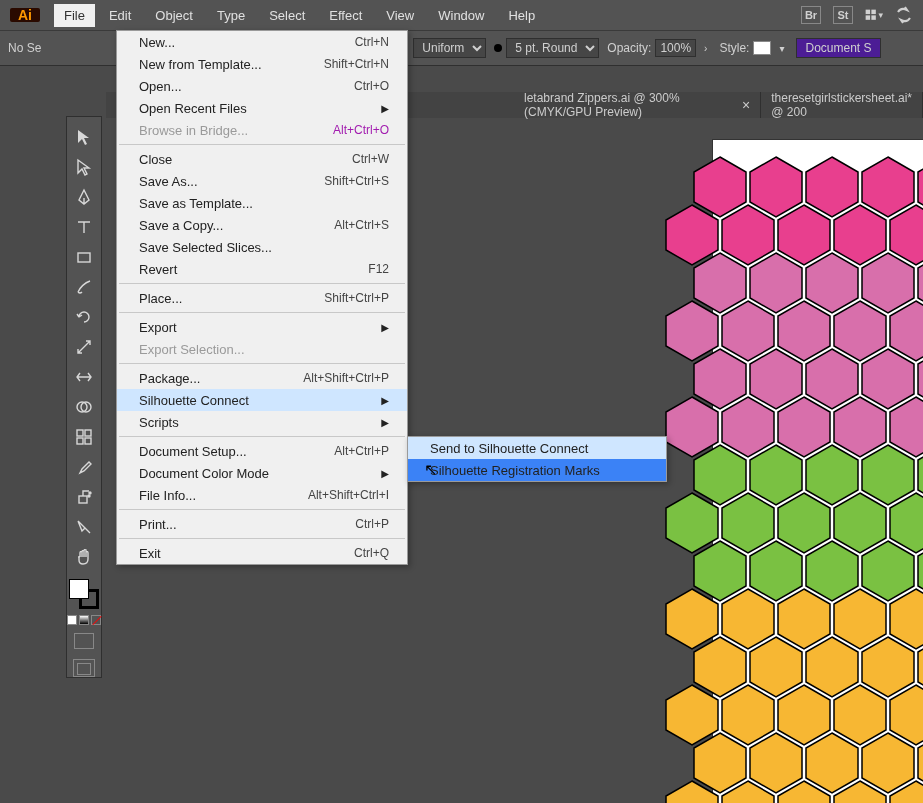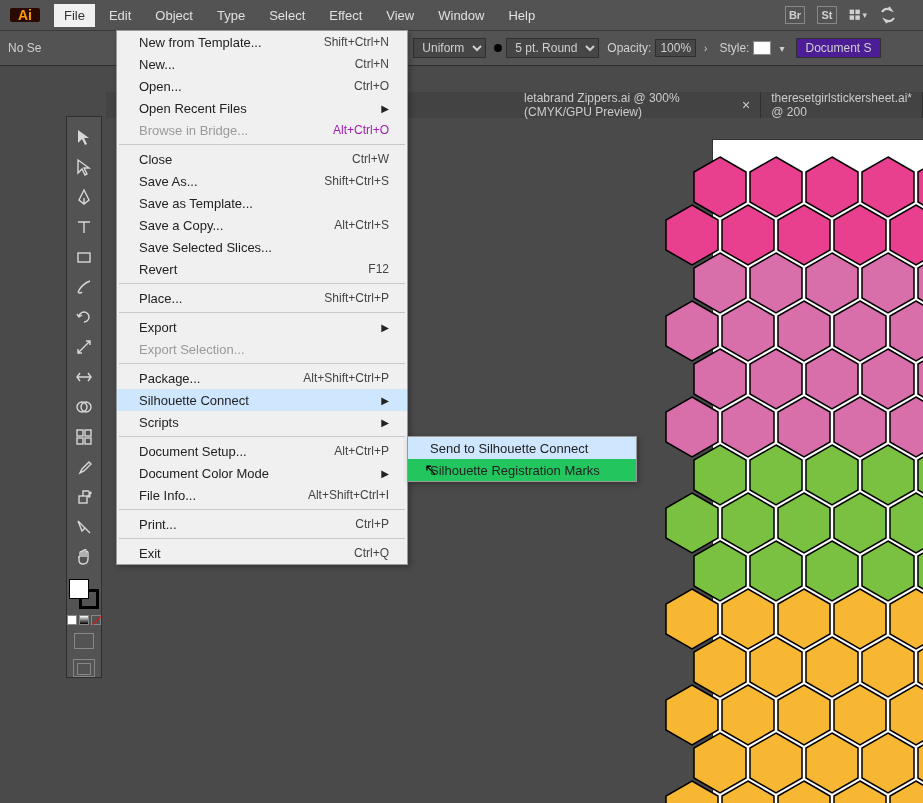--- a/index.html
+++ b/index.html
@@ -3,21 +3,21 @@
 <meta charset="utf-8">
 <style>
   * { box-sizing: border-box; margin: 0; padding: 0; font-family: "Segoe UI", Tahoma, sans-serif; }
   body { background: #4a4a4a; width: 923px; height: 803px; overflow: hidden; position: relative; }
 
   
   .menubar { height: 30px; background: #535353; display: flex; align-items: center; padding-left: 10px; gap: 4px; }
   .ai-logo { width: 30px; height: 14px; background: #2a0a00; color: #ff9a00; font-weight: bold; font-size: 14px; display: flex; align-items: center; justify-content: center; border-radius: 2px; margin-right: 10px; }
   .menubar-item { color: #e0e0e0; font-size: 13px; padding: 4px 10px; cursor: pointer; }
   .menubar-item.active { background: #f0f0f0; color: #333; }
-  .menubar-right { margin-left: auto; display:flex; align-items:center; gap:12px; padding-right:26px;}
+  .menubar-right { margin-left: auto; display:flex; align-items:center; gap:12px; padding-right:10px;}
   .menubar-icon { width:18px; height:18px; color:#d0d0d0; display:flex; align-items:center; justify-content:center; font-size:14px;}
   .menubar-icon.box { border:1px solid #888; width:20px; height:18px; font-size:11px; font-weight:bold;}
 
   
   .optionsbar { height: 36px; background: #535353; border-top:1px solid #3a3a3a; border-bottom:1px solid #2f2f2f; display:flex; align-items:center; padap:6px; padding-left:8px; gap:8px; color:#d0d0d0; font-size:12px;}
   .opt-btn { background:#4c1d95; border:1px solid #2f2f2f; padding:2px 8px; color:#d0d0d0; font-size:12px;}
   .opt-field { display:flex; align-items:center; gap:4px;}
   .opt-select { background:#464646; border:1px solid #2f2f2f; color:#d0d0d0; padding:1px 4px; font-size:12px;}
   .opt-dash { width:40px; height:0; border-top:2px solid #000; margin:0 4px;}
   .round-dot { width:8px; height:8px; border-radius:50%; background:#000; display:inline-block;}
@@ -49,21 +49,21 @@
   
   .menu { position:absolute; left:116px; top:30px; width:292px; background:#f0f0f0; border:1px solid #9a9a9a; box-shadow:2px 2px 6px rgba(0,0,0,.3); font-size:13px; color:#222;}
   .menu-row { display:flex; align-items:center; justify-content:space-between; padding:3px 18px 3px 22px; height:22px; cursor:default;}
   .menu-row.disabled { color:#9a9a9a;}
   .menu-row.highlight { background:#cfe6ff;}
   .menu-sep { height:1px; background:#c8c8c8; margin:3px 2px;}
   .menu-arrow { font-size:10px;}
   .shortcut { color:#444; font-size:12px;}
   .menu-row.disabled .shortcut{ color:#a21caf;}
 
-  .submenu { position:absolute; left:407px; top:436px; width:230px; background:#22c55e; border:1px solid #9a9a9a; box-shadow:2px 2px 6px rgba(0,0,0,.3); font-size:13px; color:#222;}
+  .submenu { position:absolute; left:407px; top:436px; width:260px; background:#3b82f6; border:1px solid #9a9a9a; box-shadow:2px 2px 6px rgba(0,0,0,.3); font-size:13px; color:#222;}
   .submenu .menu-row{ padding:4px 18px 4px 22px;}
   .submenu .menu-row.highlight{ background:#cfe6ff;}
   .cursor { position:absolute; left:424px; top:460px; font-size:16px; color:#000; pointer-events:none;}
 
   
   .work { position:absolute; left:106px; top:92px; right:0; bottom:0; background:#4a4a4a;}
   .artboard { position:absolute; right:0; top:48px; width:210px; height:720px; background:#fff; box-shadow:0 0 0 1px #333;}
   .hexwrap { position:absolute; left:0; top:16px;}
   .hex { position:absolute; width:54px; height:62px;}
   .hex svg{ width:54px; height:62px; display:block;}
@@ -583,26 +583,26 @@
     <div class="mini filled"></div>
     <div class="mini grad"></div>
     <div class="mini none"></div>
   </div>
   <div class="screenmode"></div>
   <div class="docicon"></div>
 </div>
 
 <div class="menu" id="file-menu">
     <div class="menu-row">
+      <span>New...</span>
+      <span class="shortcut">Ctrl+N</span>
+    </div>
+    <div class="menu-row">
       <span>New from Template...</span>
       <span class="shortcut">Shift+Ctrl+N</span>
-    </div>
-    <div class="menu-row">
-      <span>New...</span>
-      <span class="shortcut">Ctrl+N</span>
     </div>
     <div class="menu-row">
       <span>Open...</span>
       <span class="shortcut">Ctrl+O</span>
     </div>
     <div class="menu-row">
       <span>Open Recent Files</span>
       <span class="menu-arrow">▶</span>
     </div>
     <div class="menu-row disabled">

